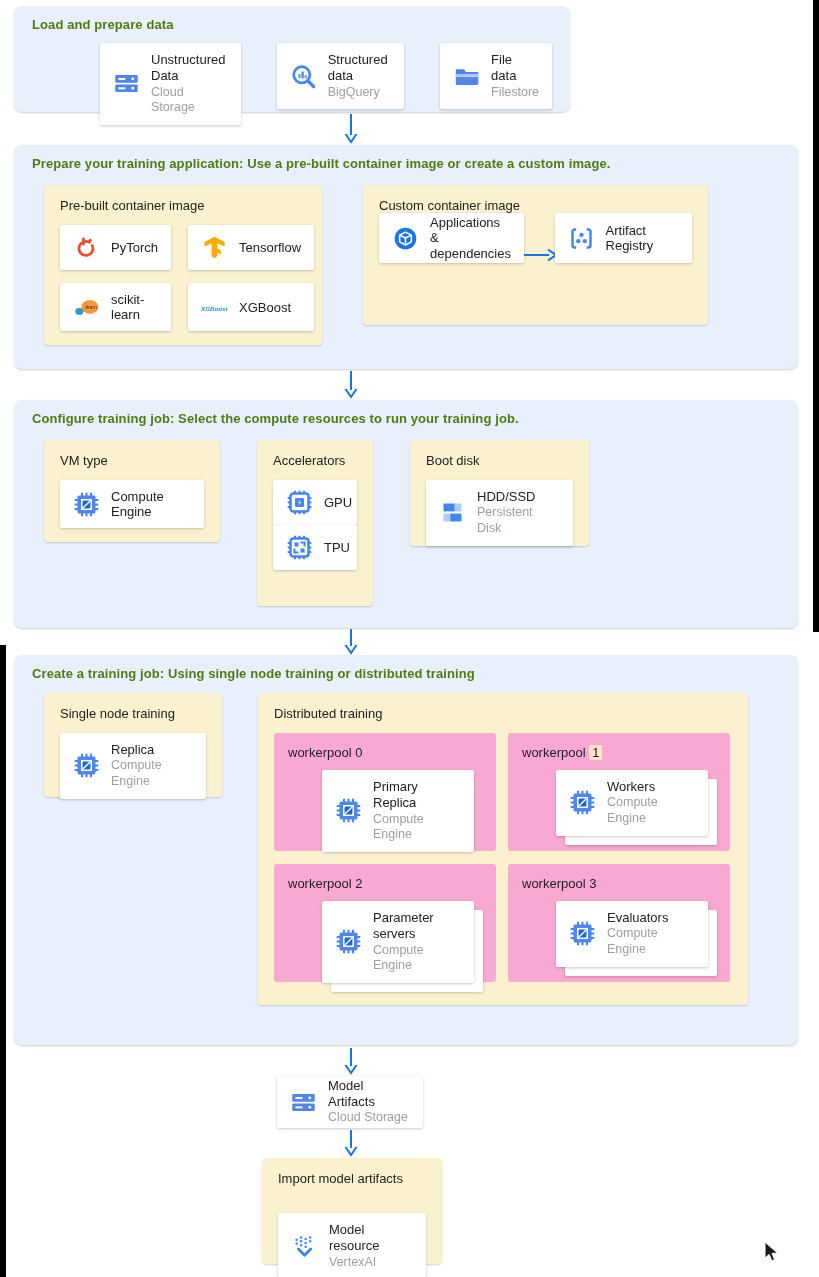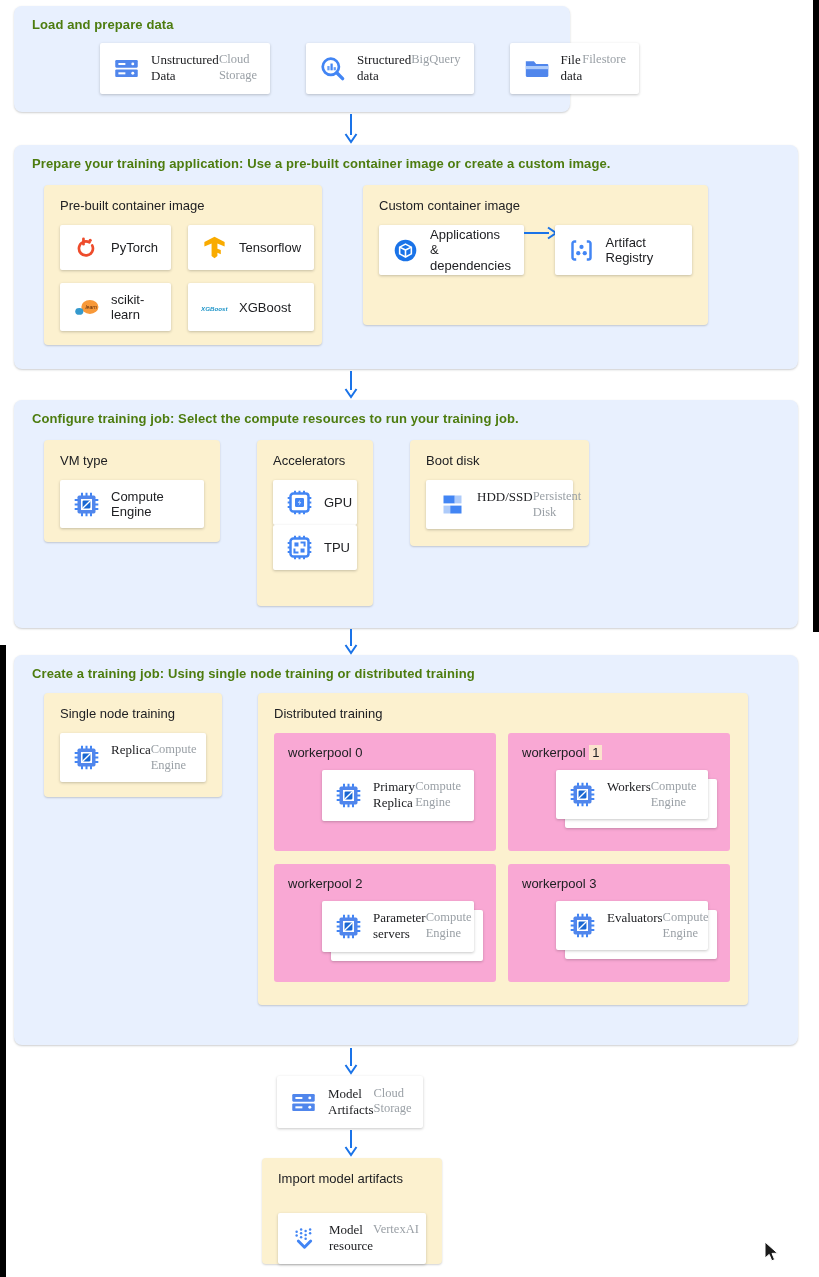--- a/index.html
+++ b/index.html
@@ -9,42 +9,42 @@
          padding:11px 18px;box-shadow:0 1px 2px rgba(60,64,67,.25);}
   .ptitle{font-size:13px;font-weight:bold;color:#4d7c0f;letter-spacing:.1px;}
   .row{display:flex;align-items:flex-start;}
   .ybox{background:#fcf1cf;border-radius:4px;box-sizing:border-box;padding:13px 16px;
         box-shadow:0 1px 2px rgba(0,0,0,.18);}
   .ytitle{font-size:13px;color:#202124;}
   .card{background:#fff;border-radius:2px;box-shadow:0 1px 3px rgba(0,0,0,.22);
         display:flex;align-items:center;gap:11px;padding:9px 13px;box-sizing:border-box;}
   .icon{width:27px;height:27px;flex:0 0 auto;display:flex;align-items:center;justify-content:center;}
   .icon svg{width:100%;height:100%;}
-  .ctext{display:flex;line-height:1.25;font-family:Liberation Serif, serif;}
+  .ctext{display:flex;flex-direction:column;line-height:1.25;}
   .ct{font-size:13px;color:#202124;}
   .cs{font-size:12.5px;color:#9aa0a6;}
   .pink{background:#f9a8d4;border-radius:3px;box-sizing:border-box;padding:12px 14px;height:118px;}
   .wplabel{font-size:13px;color:#202124;}
   .hl{background:#fbe3cd;padding:0 3px;}
   .stackwrap{position:relative;width:152px;margin:10px 0 0 34px;}
   .ghost{position:absolute;left:9px;top:9px;width:100%;height:100%;background:#fff;
          border-radius:2px;box-shadow:0 1px 3px rgba(0,0,0,.22);}
   .stackwrap .card{position:relative;width:152px;}
   .varrow{position:absolute;width:16px;}
   .bar{position:absolute;background:#000;}
   .cursor{position:absolute;}
   
   #p-load{left:14px;top:6px;width:556px;height:106px;}
   .load-row{margin:11px 0 0 68px;gap:36px;}
   #p-prepare{left:14px;top:145px;width:784px;height:224px;}
   .prep-row{margin:14px 0 0 12px;gap:41px;}
   #box-prebuilt{width:278px;height:160px;}
   .pregrid{display:grid;grid-template-columns:repeat(2,auto);gap:13px 17px;justify-content:start;margin-top:12px;}
   #box-custom{width:345px;height:140px;}
-  .custom-row{margin-top:12px;display:flex;align-items:flex-start;gap:0;}
+  .custom-row{margin-top:0;display:flex;align-items:flex-end;gap:0;}
   .custom-row .card{height:50px;}
   #p-configure{left:14px;top:400px;width:784px;height:228px;}
   .conf-row{margin:14px 0 0 12px;gap:37px;}
   #box-vm{width:176px;height:102px;}
   #box-acc{width:116px;height:166px;}
   #box-boot{width:179px;height:106px;}
   .stackcol{display:flex;flex-direction:column;margin-top:12px;}
   #p-create{left:14px;top:655px;width:784px;height:390px;}
   .create-row{margin:12px 0 0 12px;gap:36px;}
   #box-single{width:178px;height:104px;}

